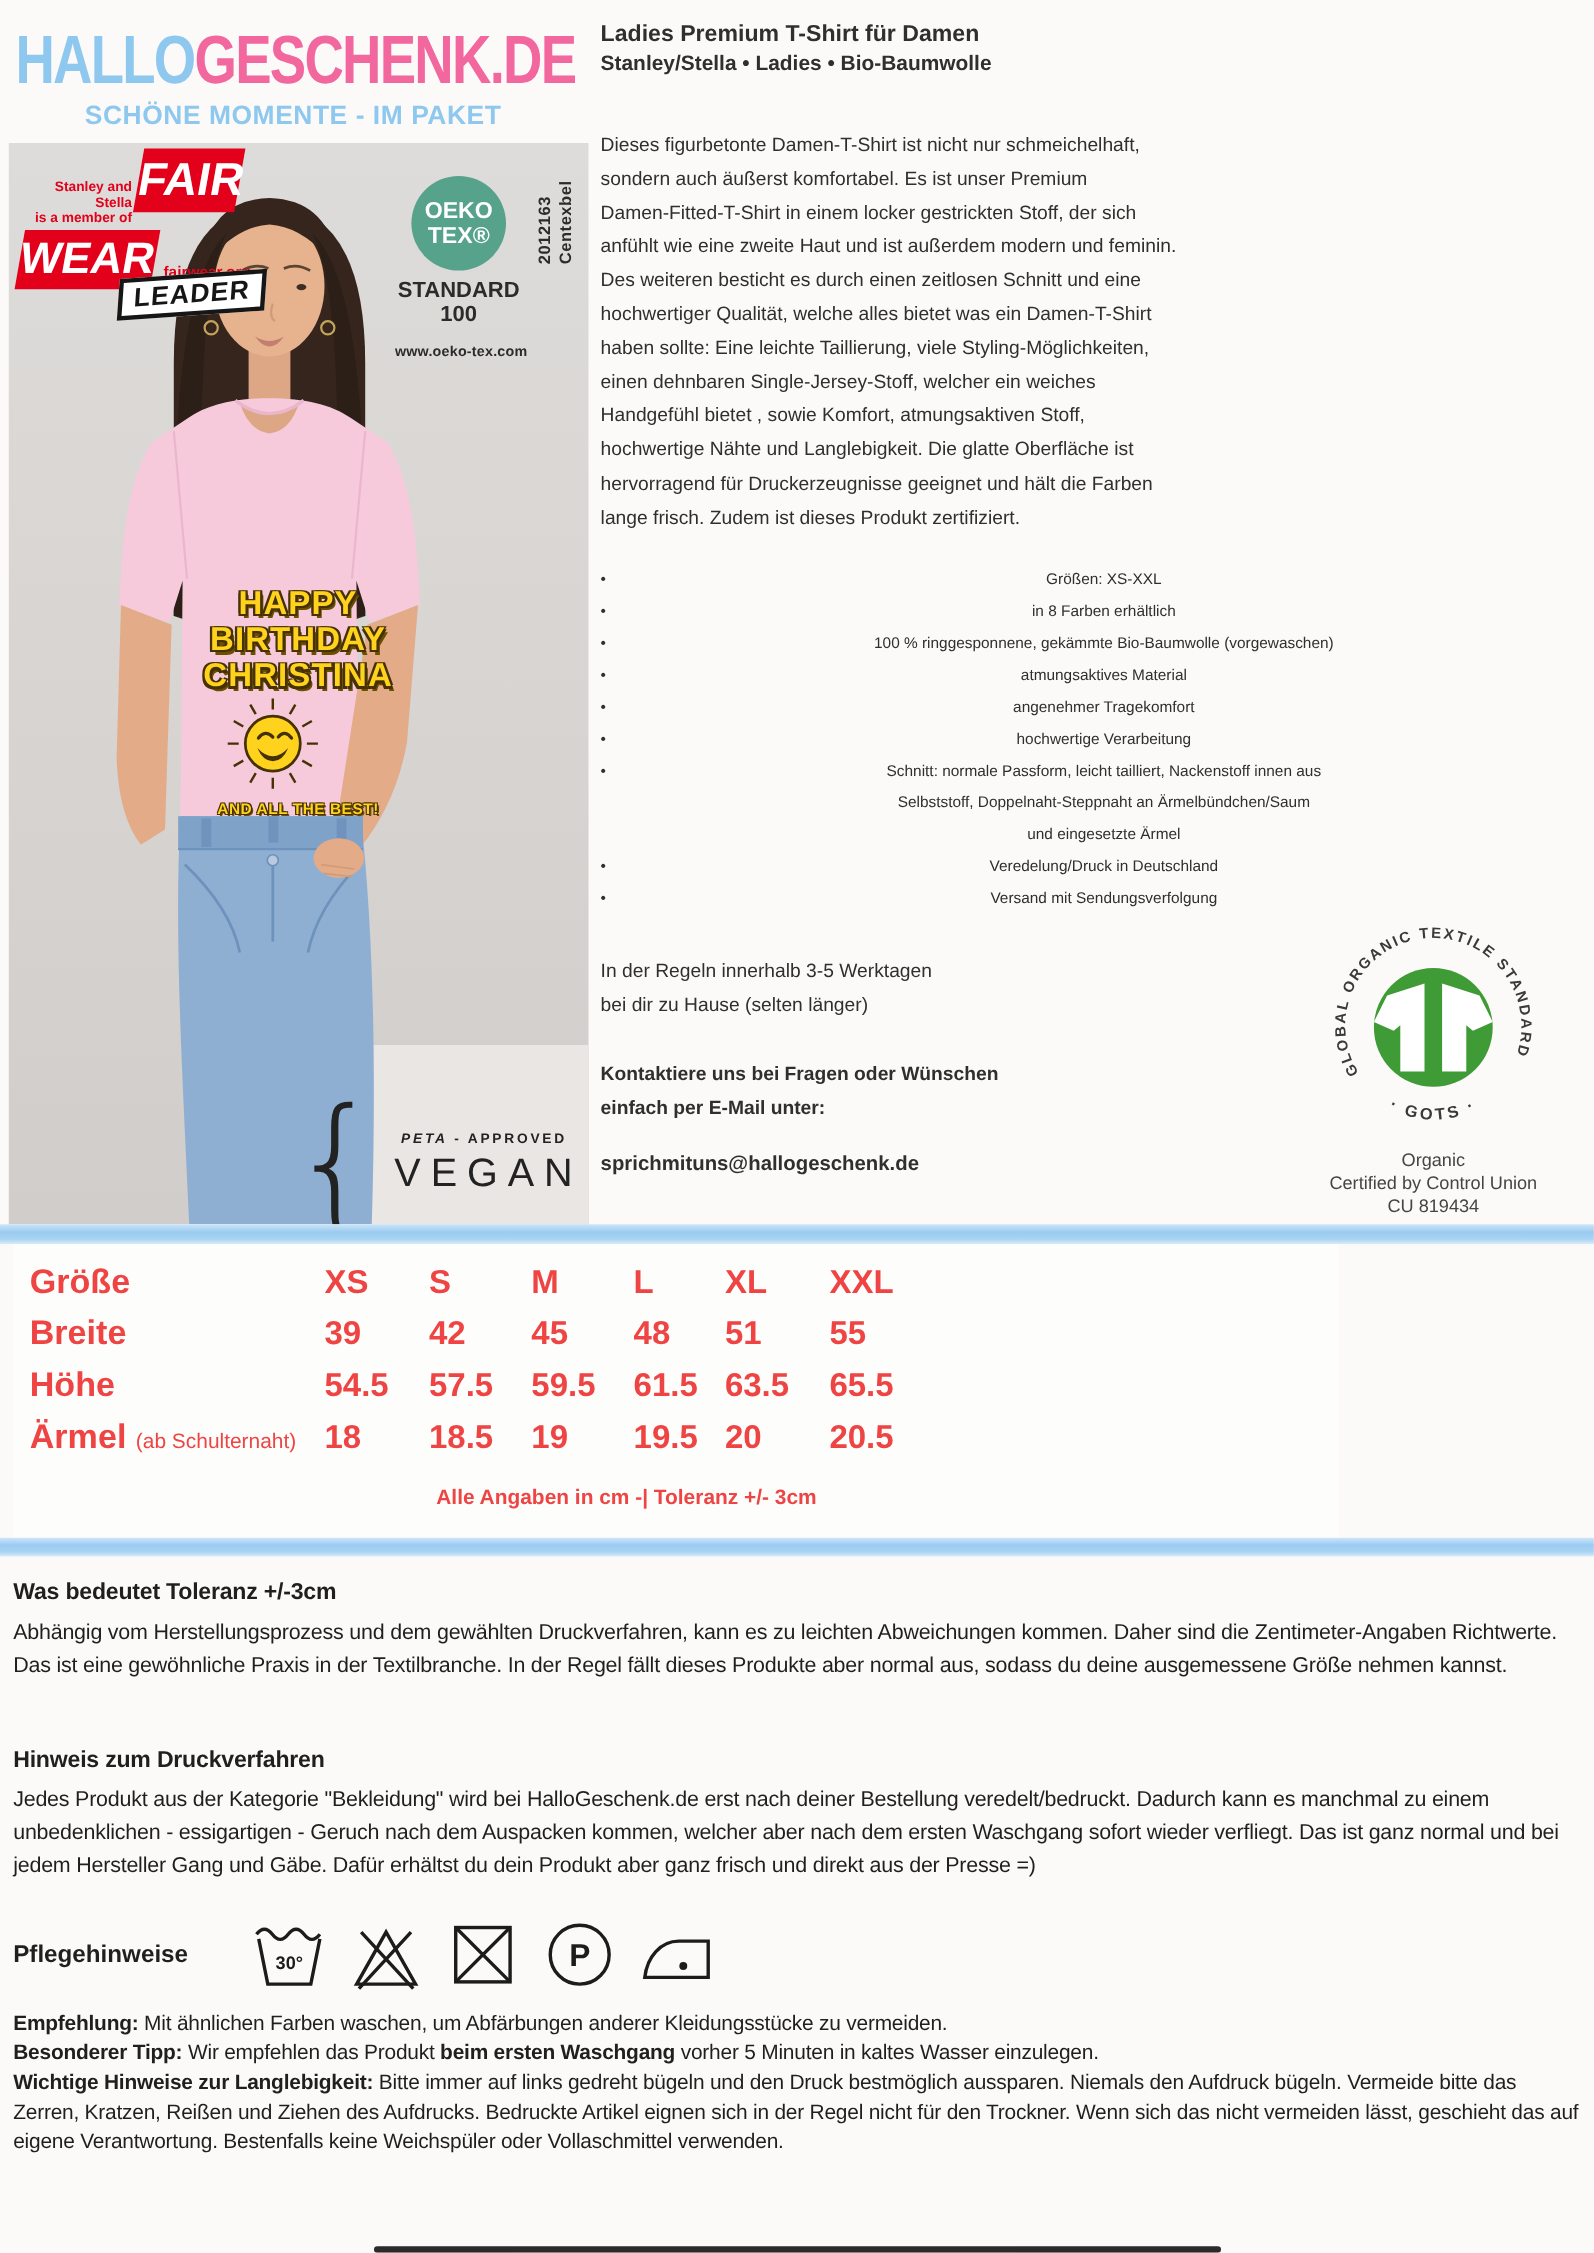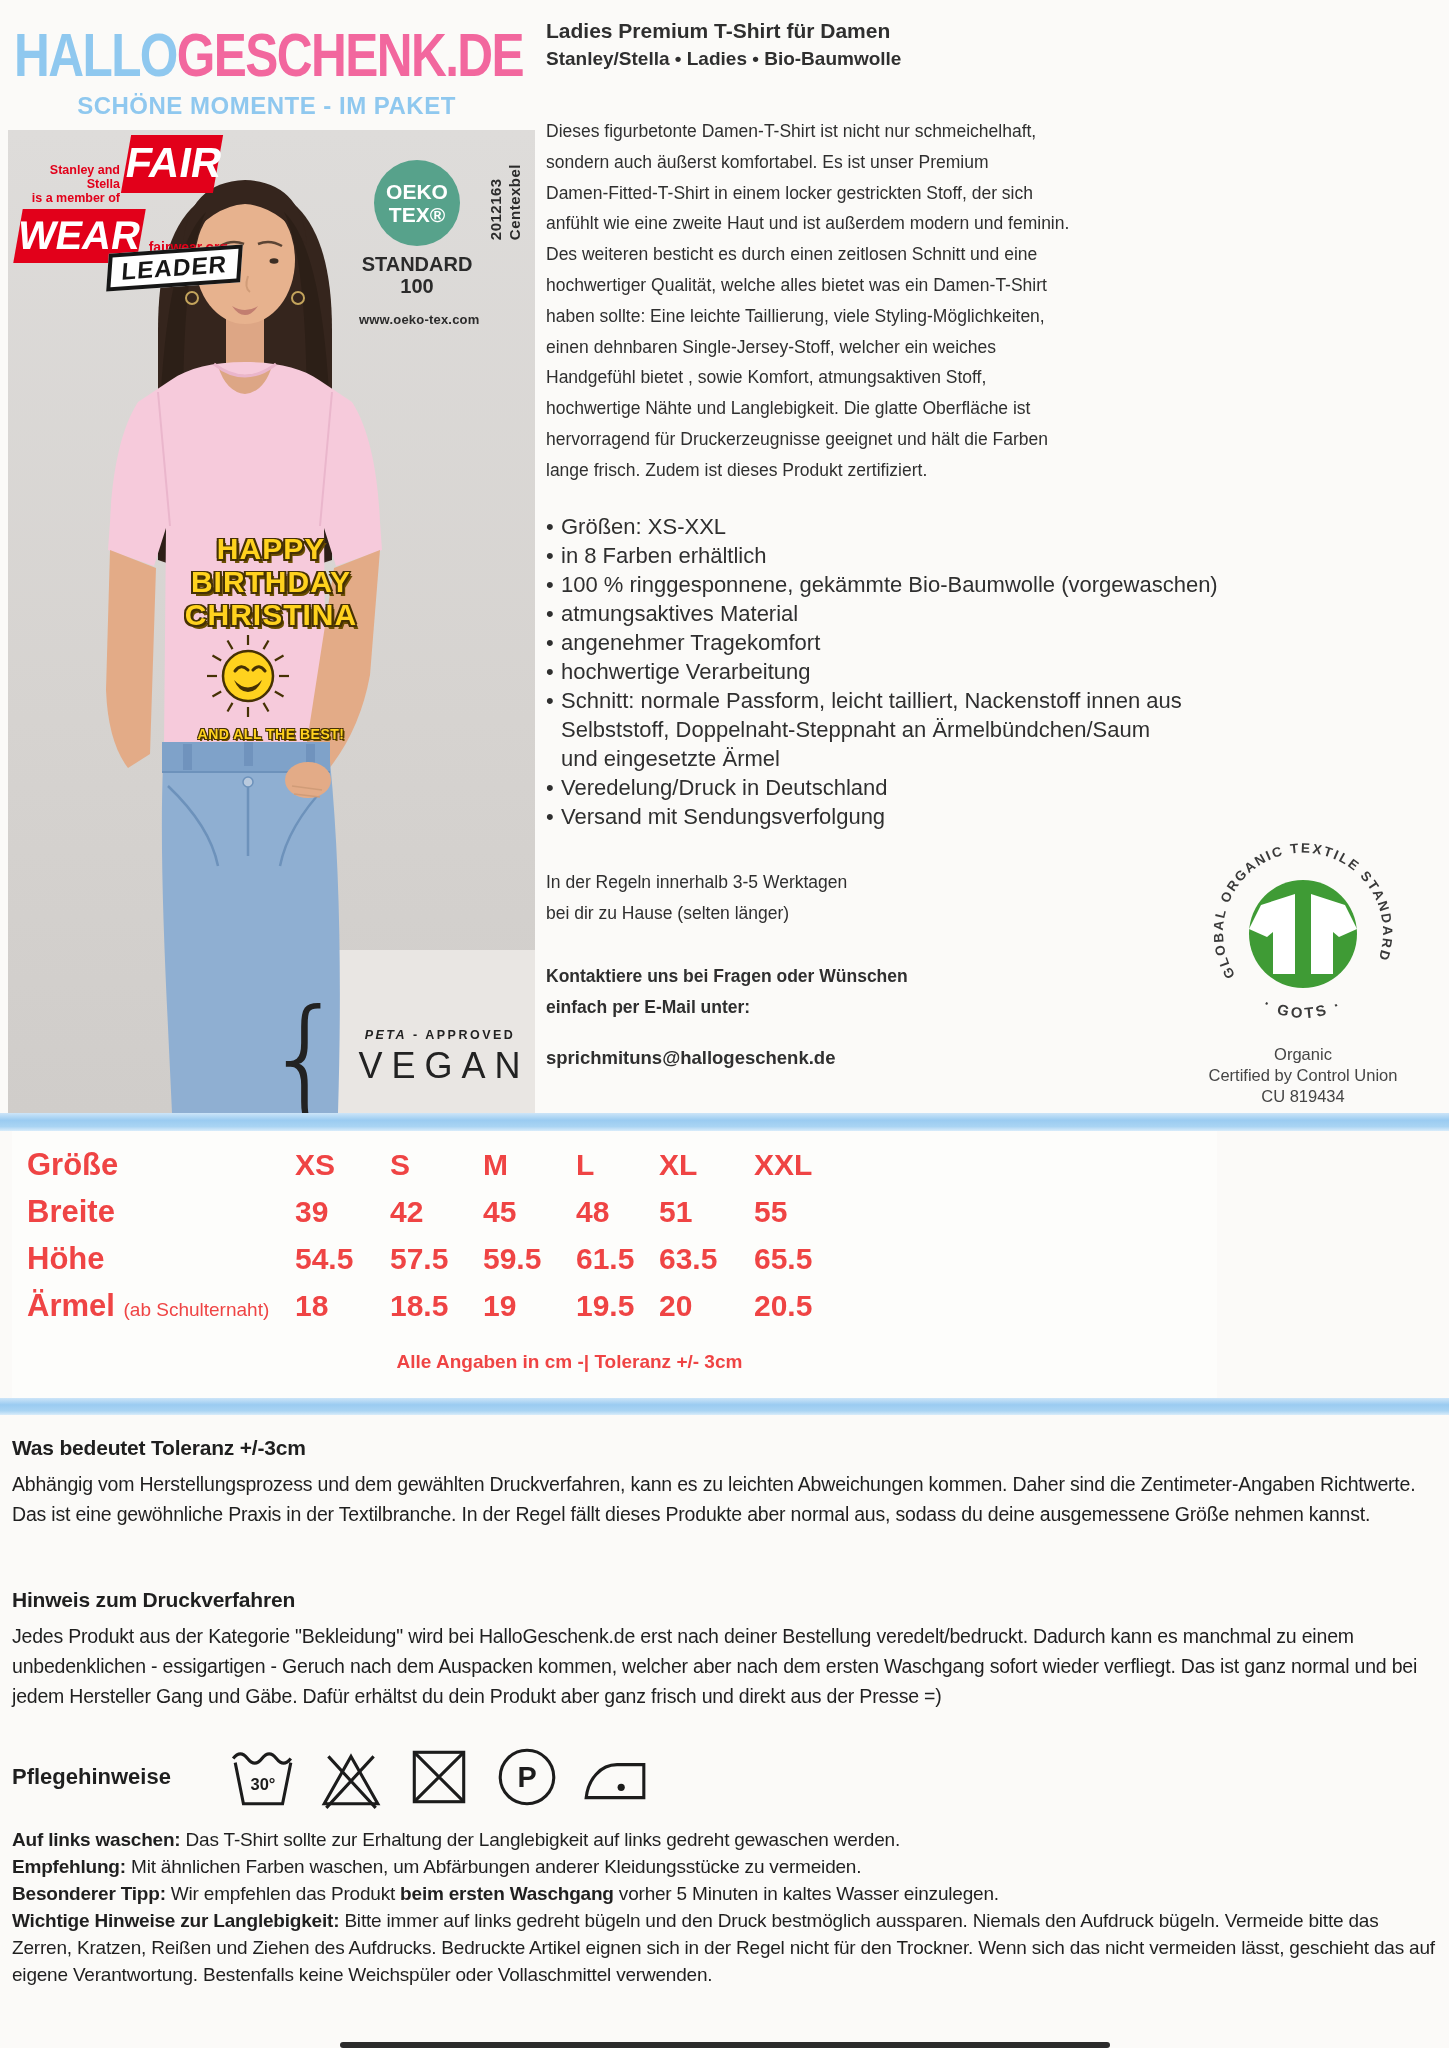--- a/index.html
+++ b/index.html
@@ -49,21 +49,21 @@
   .peta-l1 { font-size:12.5px; font-weight:bold; letter-spacing:2.5px; white-space:nowrap; }
   .peta-l1 .pbrand { font-style:italic; }
   .peta-l2 { margin-top:3px; font-size:36px; font-weight:400; letter-spacing:9px; padding-left:8px; }
 
   
   .details { position:absolute; left:546px; top:18px; width:900px; color:#2f2f2f; }
   .title { font-size:21px; font-weight:bold; line-height:26px; }
   .subtitle { font-size:19px; font-weight:bold; line-height:26px; margin-top:2px; }
   .desc { margin-top:44px; font-size:17.5px; line-height:30.8px; white-space:pre-line; }
   ul.features { margin-top:26px; list-style:none; }
-  ul.features li { position:relative; padding-left:15px; font-size:22px; line-height:29px; white-space:pre-line; }
+  ul.features li { position:relative; padding-left:15px; font-size:14px; line-height:29px; white-space:pre-line;text-align:center; }
   ul.features li::before { content:"•"; position:absolute; left:0; top:0; }
   .delivery { margin-top:36px; font-size:17.5px; line-height:31px; white-space:pre-line; }
   .contact { margin-top:32px; font-size:17.5px; line-height:31px; white-space:pre-line;font-weight:bold; }
   .email { margin-top:24px; font-size:18.5px; font-weight:bold; }
 
   
   .gots { position:absolute; left:1158px; top:842px; width:290px; text-align:center; }
   .gots-caption { margin-top:2px; font-size:16.5px; color:#454545; line-height:21px; }
 
   
@@ -354,20 +354,19 @@
       <circle cx="34" cy="34" r="26"></circle>
       <text x="34" y="44" font-size="28" font-weight="bold" fill="#1c1c1c" stroke="none" text-anchor="middle">P</text>
     </svg>
     <svg width="70" height="70" viewBox="0 0 68 68" fill="none" stroke="#1c1c1c" stroke-width="3">
       <path d="M6,54 C8,36 20,22 36,22 L62,22 L62,54 Z"></path>
       <circle cx="40" cy="44" r="3.5" fill="#1c1c1c" stroke="none"></circle>
     </svg>
   </div>
 
   <section class="caretext">
-    <p><b>Auf links waschen:</b> <span>Das T-Shirt sollte zur Erhaltung der Langlebigkeit auf links gedreht gewaschen werden.</span></p>
     <p><b>Empfehlung:</b> <span>Mit ähnlichen Farben waschen, um Abfärbungen anderer Kleidungsstücke zu vermeiden.</span></p>
     <p><b>Besonderer Tipp:</b> <span>Wir empfehlen das Produkt </span><b>beim ersten Waschgang</b><span> vorher 5 Minuten in kaltes Wasser einzulegen.</span></p>
     <p><b>Wichtige Hinweise zur Langlebigkeit:</b> <span>Bitte immer auf links gedreht bügeln und den Druck bestmöglich aussparen. Niemals den Aufdruck bügeln. Vermeide bitte das Zerren, Kratzen, Reißen und Ziehen des Aufdrucks. Bedruckte Artikel eignen sich in der Regel nicht für den Trockner. Wenn sich das nicht vermeiden lässt, geschieht das auf eigene Verantwortung. Bestenfalls keine Weichspüler oder Vollaschmittel verwenden.</span></p>
   </section>
 
   <div class="bottomline"></div>
 </div>
 
 </body></html>

